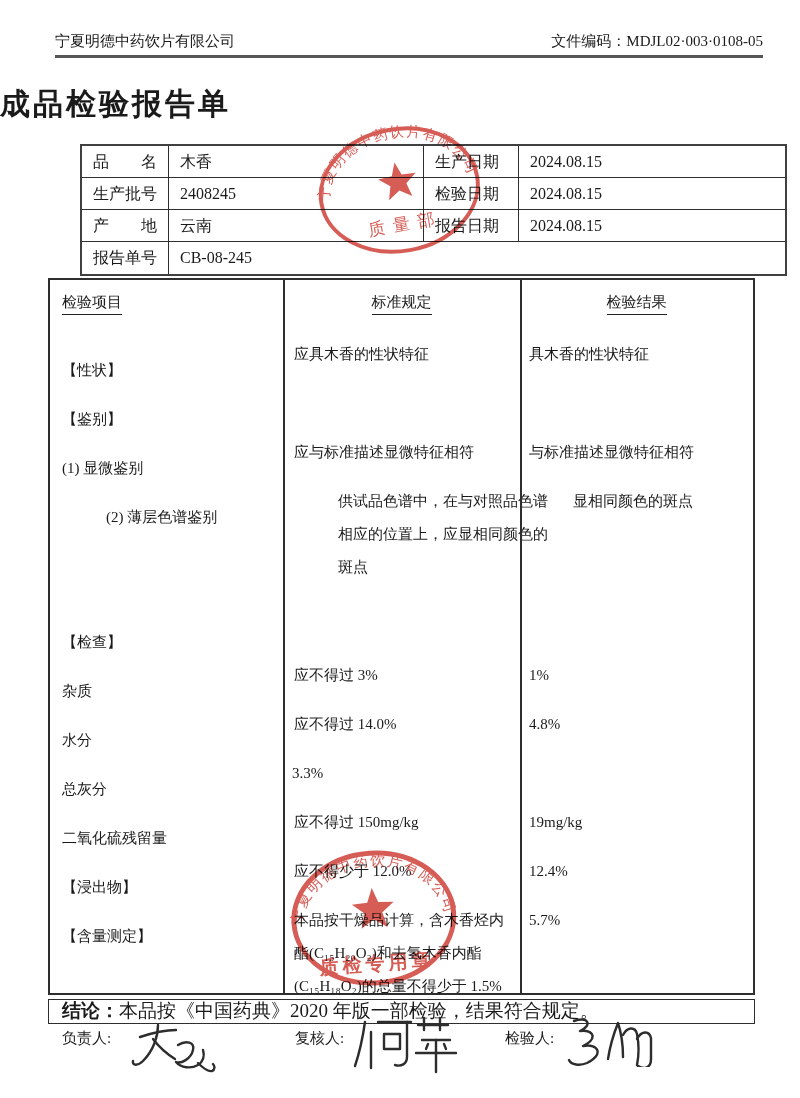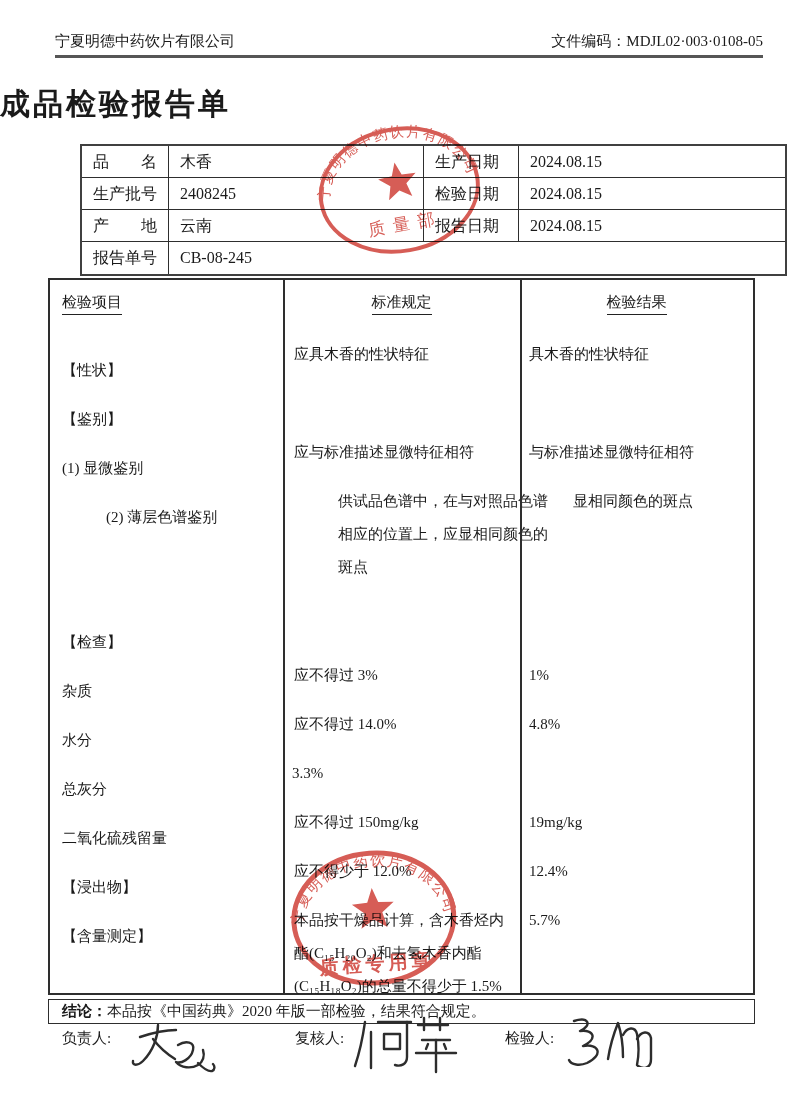--- a/index.html
+++ b/index.html
@@ -29,21 +29,21 @@
   .trow { display:grid; grid-template-columns:233px 237px 233px; min-height:33px; font-size:15px; line-height:33px; }
   .trow.gap { margin-bottom:26px;padding-left:44px; }
   .c1 { padding-left:12px;margin-top:16px; }
   .c2 { padding-left:11px; padding-right:7px; }
   .c3 { padding-left:9px;  padding-right:4px; }
   
   .stamp { position:absolute; opacity:.85; mix-blend-mode:multiply; pointer-events:none; }
   .stamp-q  { left:312px; top:122px; transform:rotate(-10deg); }
   .stamp-qc { left:286px; top:846px; transform:rotate(-4deg); }
   
-  .concl { position:absolute; left:48px; top:999px; width:707px; height:25px; border:1.5px solid #2e2e2e; font-size:15px; line-height:22px; padding-left:13px; white-space:nowrap; }
+  .concl { position:absolute; left:48px; top:999px; width:707px; height:25px; border:1.5px solid #2e2e2e; font-size:19px; line-height:22px; padding-left:13px; white-space:nowrap; }
   .concl b { font-weight:bold; }
   .signrow-label { position:absolute; top:1029px; font-size:15px; }
   .sig { position:absolute; }
   .sig svg path { fill:none; stroke:#2d2d2d; stroke-width:2.4; stroke-linecap:round; stroke-linejoin:round; }
 </style>
 </head>
 <body>
 
 <div id="page">
 

